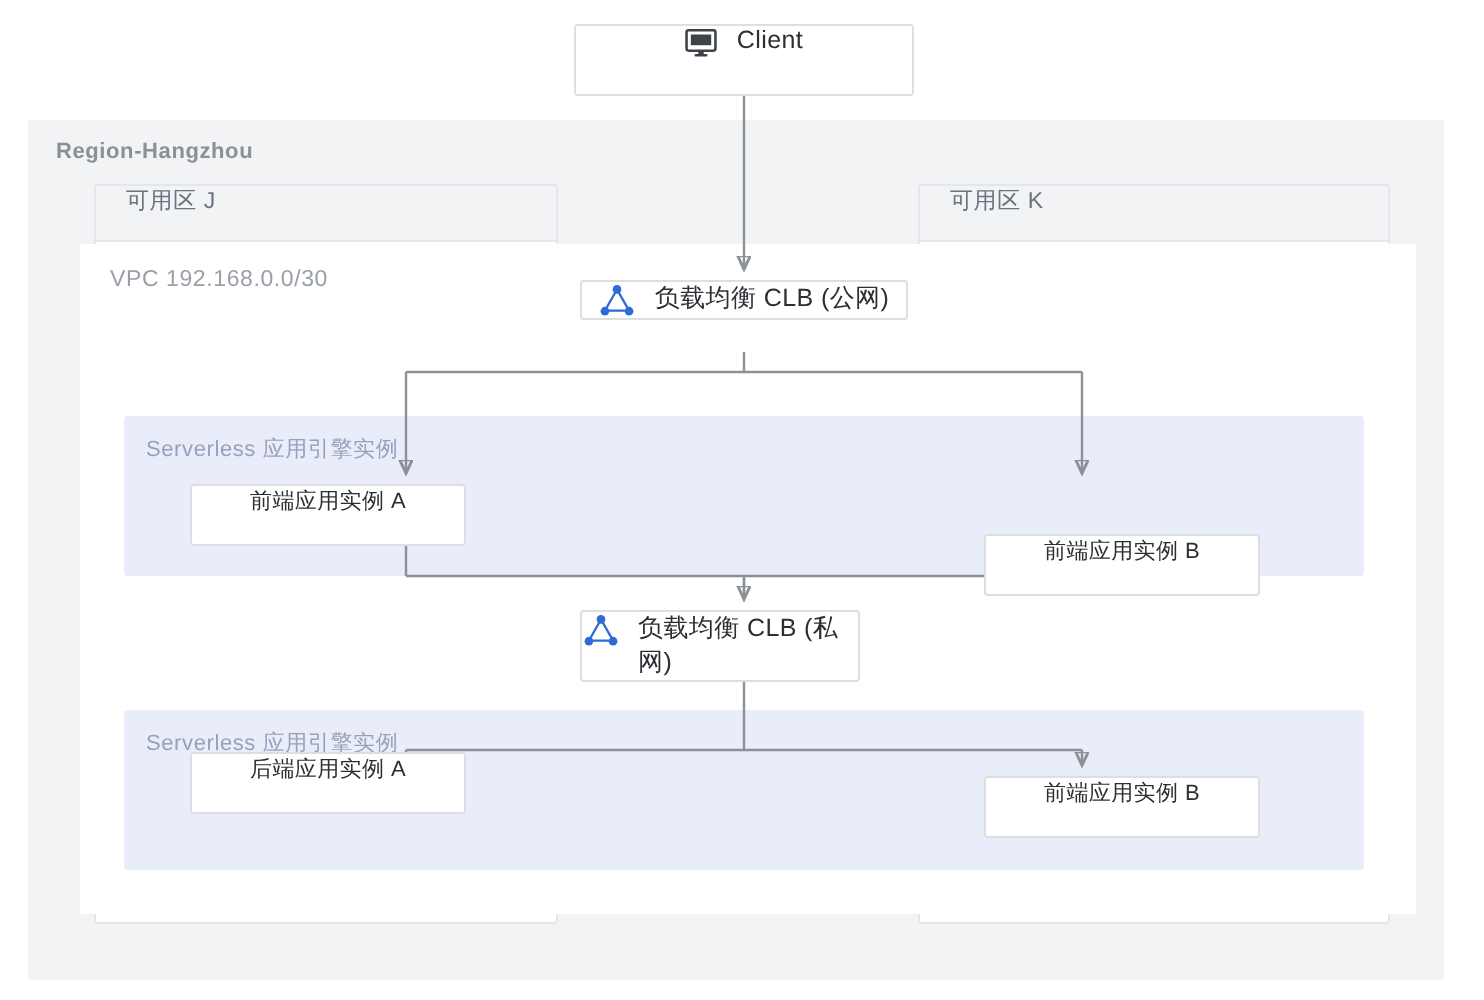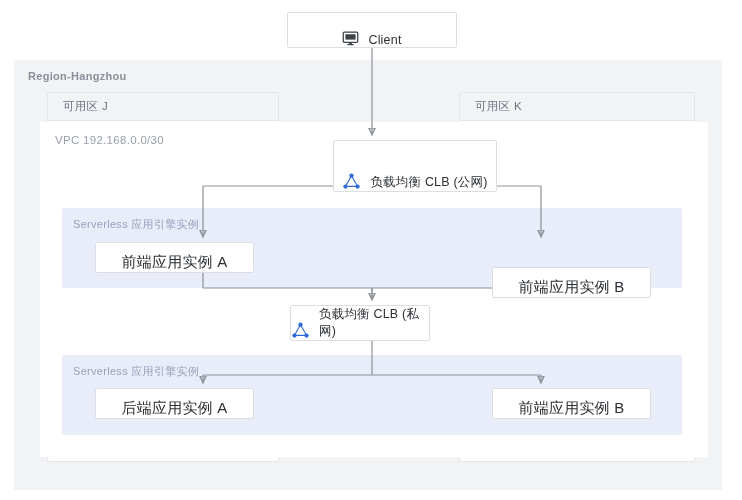--- a/index.html
+++ b/index.html
@@ -10,40 +10,40 @@
     overflow:hidden;
   }
   .canvas{position:relative;width:742px;height:500px;}
 
   
   .node{
     position:absolute;
     background:#ffffff;
     border:1px solid #dcdee2;
     border-radius:2px;
-    display:flex;align-items:flex-end;justify-content:center;
+    display:flex;align-items:flex-start;justify-content:center;
     font-size:12.5px;color:#2b2f33;
     box-sizing:border-box;
     z-index:6;
   }
   .node .label{letter-spacing:.2px;}
 
   
   #client-box{left:287px;top:12px;width:170px;height:36px;gap:9px;}
 
   
   .clb{gap:9px;}
-  #clb-public{left:290px;top:140px;width:164px;height:52px;margin-left:43px;}
+  #clb-public{left:290px;top:140px;width:164px;height:20px;}
   #clb-private{left:290px;top:305px;width:140px;height:36px;}
 
   
-  .app-box{width:159px;height:31px;font-size:15px;}
+  .app-box{width:138px;height:31px;font-size:11px;}
   #app-front-a{left:95px;top:242px;}
   #app-front-b{left:492px;top:256px;margin-top:11px;}
-  #app-back-a{left:95px;top:388px;}
+  #app-back-a{left:95px;top:376px;}
   #app-back-b{left:492px;top:388px;}
 
   
   #region-box{
     position:absolute;left:14px;top:60px;width:708px;height:430px;
     background:#f2f3f5;border-radius:2px;z-index:1;
   }
   #region-label{
     position:absolute;left:28px;top:70px;
     font-size:11px;color:#8a8f99;letter-spacing:.3px;z-index:4;font-weight:bold;
@@ -51,21 +51,21 @@
 
   .zone{
     position:absolute;background:#ffffff;
     border:1px solid #e4e6eb;border-radius:2px;box-sizing:border-box;z-index:2;
   }
   #zone-j{left:47px;top:92px;width:232px;height:370px;}
   #zone-k{left:459px;top:92px;width:236px;height:370px;}
   .zone-head{
     position:absolute;left:0;top:0;right:0;height:28px;
     background:#f2f3f5;border-bottom:1px solid #e4e6eb;
-    display:flex;align-items:center;box-sizing:border-box;
+    display:flex;align-items:flex-start;box-sizing:border-box;
   }
   .zone-head .t{
     font-size:11.5px;color:#6b7280;padding-left:15px;letter-spacing:.3px;
   }
 
   
   #vpc-box{
     position:absolute;left:40px;top:122px;width:668px;height:335px;
     background:#ffffff;z-index:3;
   }

